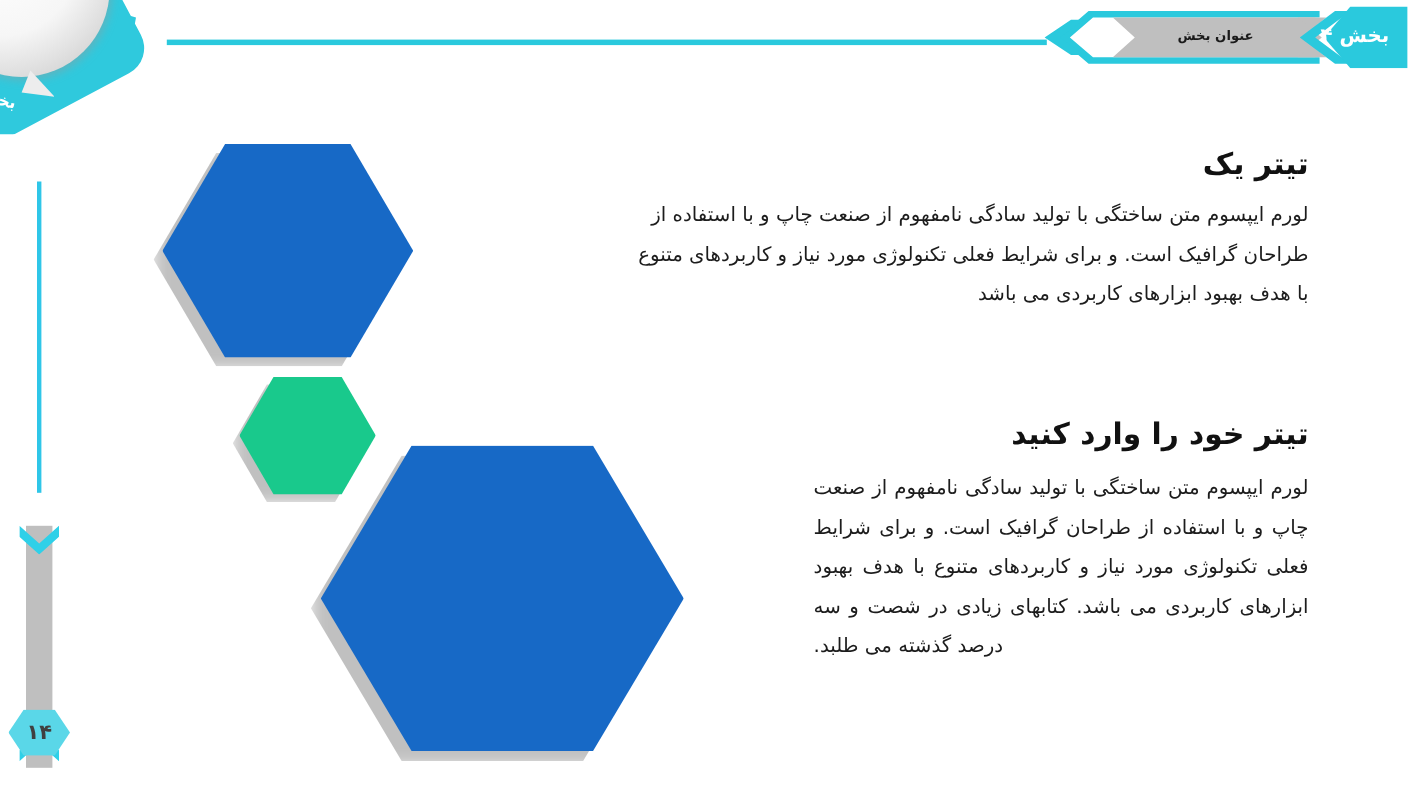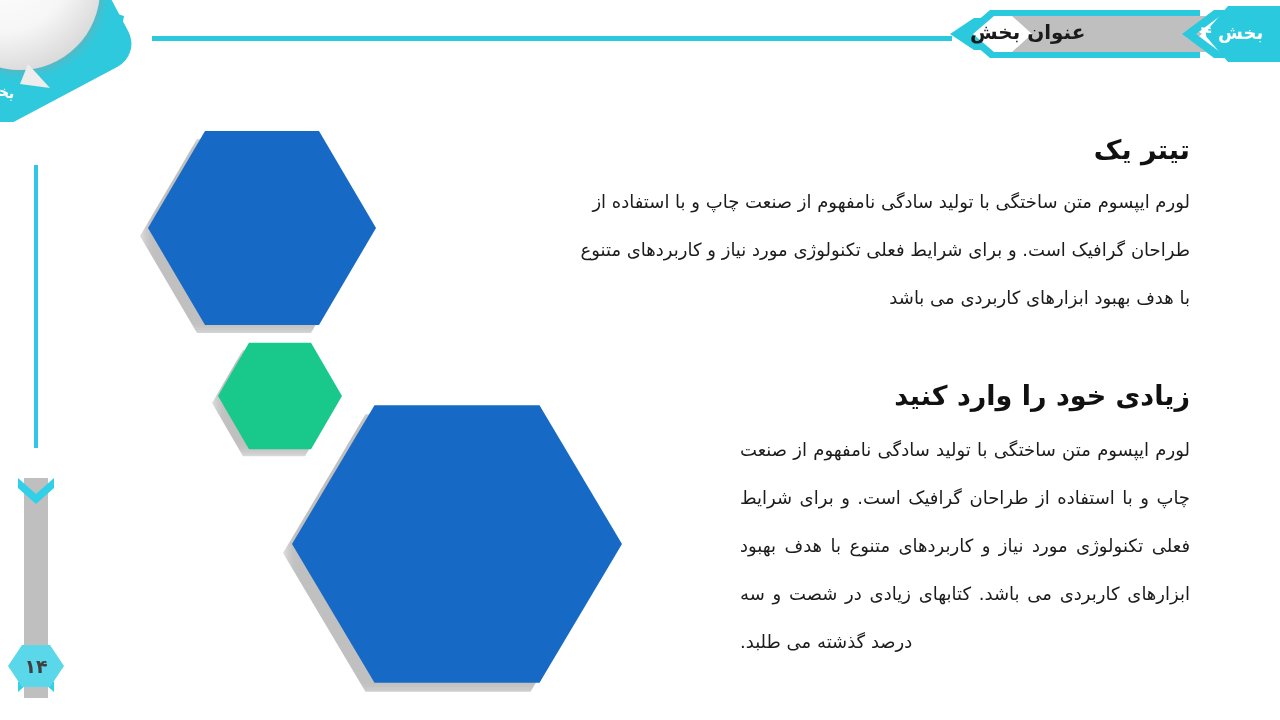--- a/index.html
+++ b/index.html
@@ -49,22 +49,22 @@
     top: 6px;
     height: 56px;
     width: 352px;
   }
   .banner svg { display:block; }
   .banner-title {
     position: absolute;
     right: 140px;
     top: 13px;
     width: 170px;
-    text-align: left;
-    font-size: 20px;
+    text-align: right;
+    font-size: 12px;
     font-weight: bold;
     color: #1a1a1a;
     letter-spacing: 0px;
     line-height: 26px;
   }
   .banner-section {
     position: absolute;
     right: 8px;
     top: 14px;
     width: 80px;
@@ -150,21 +150,21 @@
   .heading {
     font-size: 27px;
     font-weight: bold;
     color: #111111;
     line-height: 36px;
     white-space: nowrap;
   }
   .body {
     font-size: 18px;
     color: #1c1c1c;
-    line-height: 48px;
+    line-height: 36px;
   }
   #block-one  { right: 90px; top: 132px; width: 612px; }
   #block-one .body { text-align: right; margin-top: 10px; }
   #block-two  { right: 90px; top: 378px; width: 450px; }
   #block-two .body { text-align: justify; text-align-last: left; margin-top: 12px; direction: rtl; }
 </style>
 </head>
 <body>
 
 <div class="slide">
@@ -253,17 +253,17 @@
 
   <div class="hex-shadow" id="hex-blue-big-sh"></div>
   <div class="hex" id="hex-blue-big"></div>
 
   <div class="block" id="block-one">
     <div class="heading">تیتر یک</div>
     <div class="body">لورم ایپسوم متن ساختگی با تولید سادگی نامفهوم از صنعت چاپ و با استفاده از طراحان گرافیک است. و برای شرایط فعلی تکنولوژی مورد نیاز و کاربردهای متنوع با هدف بهبود ابزارهای کاربردی می باشد</div>
   </div>
 
   <div class="block" id="block-two">
-    <div class="heading">زیادی خود را وارد کنید</div>
+    <div class="heading">تیتر خود را وارد کنید</div>
     <div class="body">لورم ایپسوم متن ساختگی با تولید سادگی نامفهوم از صنعت چاپ و با استفاده از طراحان گرافیک است. و برای شرایط فعلی تکنولوژی مورد نیاز و کاربردهای متنوع با هدف بهبود ابزارهای کاربردی می باشد. کتابهای زیادی در شصت و سه درصد گذشته می طلبد.</div>
   </div>
 
 </div>
 
 </body></html>

